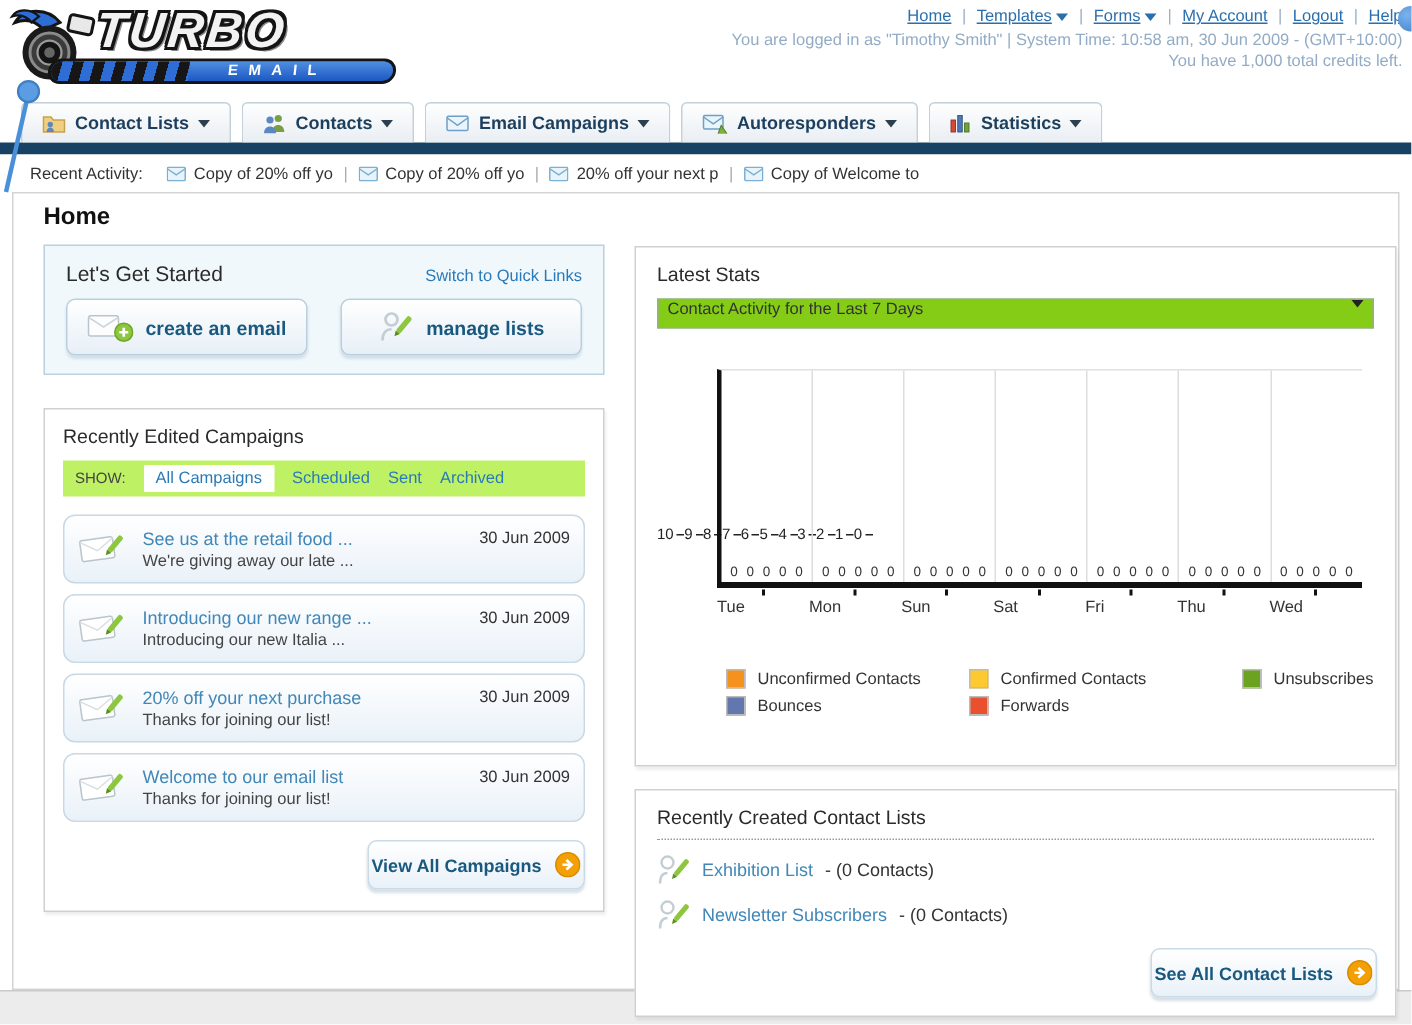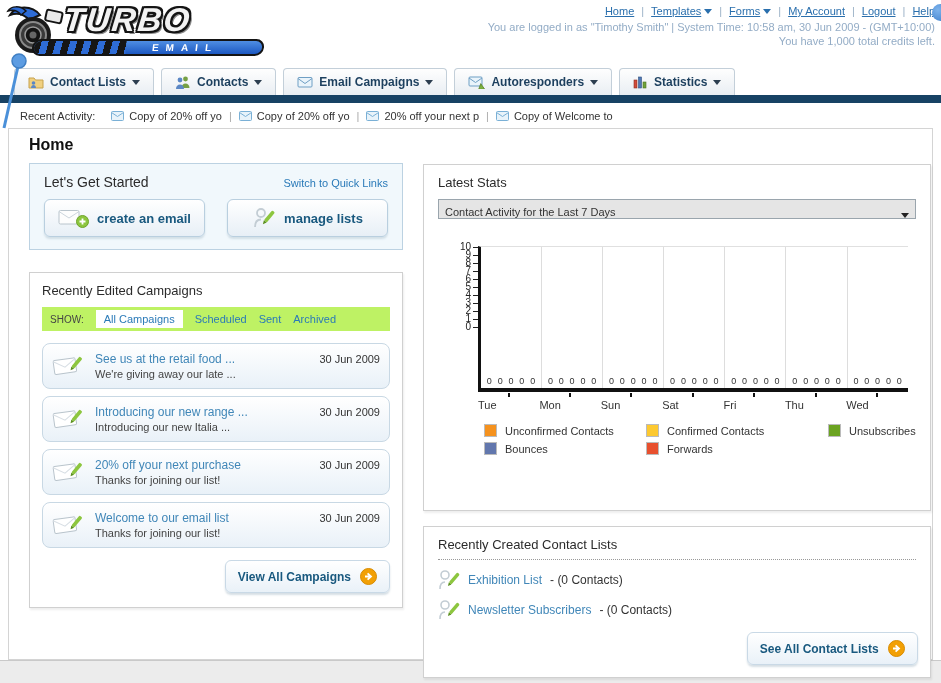--- a/index.html
+++ b/index.html
@@ -82,32 +82,32 @@
   }
   .camp-icon { flex:none; margin-right:9px; }
   .camp-text { flex:1; }
   .camp-title { font-size:12px; color:#4187b8; cursor:pointer; }
   .camp-sub { font-size:11px; color:#444; margin-top:2px; }
   .camp-date { font-size:11px; color:#333; align-self:flex-start; margin-top:4px; }
   .panel-btn-row { display:flex; justify-content:flex-end; margin-top:12px; }
   .arrow-btn {
     display:flex; align-items:center; gap:9px; cursor:pointer; font-family:inherit;
     border:1px solid #c9d9e6; border-radius:6px; background:linear-gradient(#ffffff,#e9f1f8);
-    box-shadow:0 2px 2px rgba(120,150,170,.3); padding:7px 12px;
+    box-shadow:0 2px 2px rgba(120,150,170,.3); padding:7px 2px;
     font-size:12px; font-weight:bold; color:#19597f;
   }
   
   .stats { margin-top:35px; border:1px solid #d0d0d0; background:#fff; padding:10px 14px; height:347px; box-shadow:1px 2px 2px rgba(0,0,0,.07); }
   .select-box {
-    margin-top:9px; height:20px; border:1px solid #9aa5ad; background:#e5e5e5; display:flex;
-    align-items:flex-end; justify-content:space-between; padding:0 6px; font-size:11px; color:#333; cursor:pointer;
+    margin-top:9px; height:20px; border:1px solid #9aa5ad; background:#84cc16; display:flex;
+    align-items:flex-start; justify-content:space-between; padding:0 6px; font-size:11px; color:#333; cursor:pointer;
   }
   .chart-wrap { margin-top:24px; }
   .chart-main { display:flex; }
-  .y-axis { width:40px; display:flex; flex-direction:column; height:153px; }
+  .y-axis { width:40px; display:flex; flex-direction:row; justify-content:space-between; height:153px;margin-top:37px; }
   .ylab { display:flex; justify-content:flex-end; align-items:center; gap:2px; font-size:10px; color:#222; line-height:8px; }
   .ytick { width:5px; height:1px; background:#222; display:inline-block; }
   .plot-col { flex:1; margin-right:8px; }
   .plot { height:146px; margin-top:3px; border-left:3px solid #111; border-bottom:4px solid #111; border-top:1px solid #e0e0e0; display:flex; }
   .chart-group { flex:1; border-right:1px solid #ddd; display:flex; align-items:flex-end; justify-content:space-evenly; }
   .chart-group:last-child { border-right:none; }
   .chart-val { font-size:9px; color:#333; padding-bottom:2px; }
   .x-axis { display:flex; margin-top:1px; }
   .x-cell { flex:1; font-size:11px; color:#333; }
   .xtick { display:block; width:2px; height:4px; background:#111; margin:0 auto 2px; }

